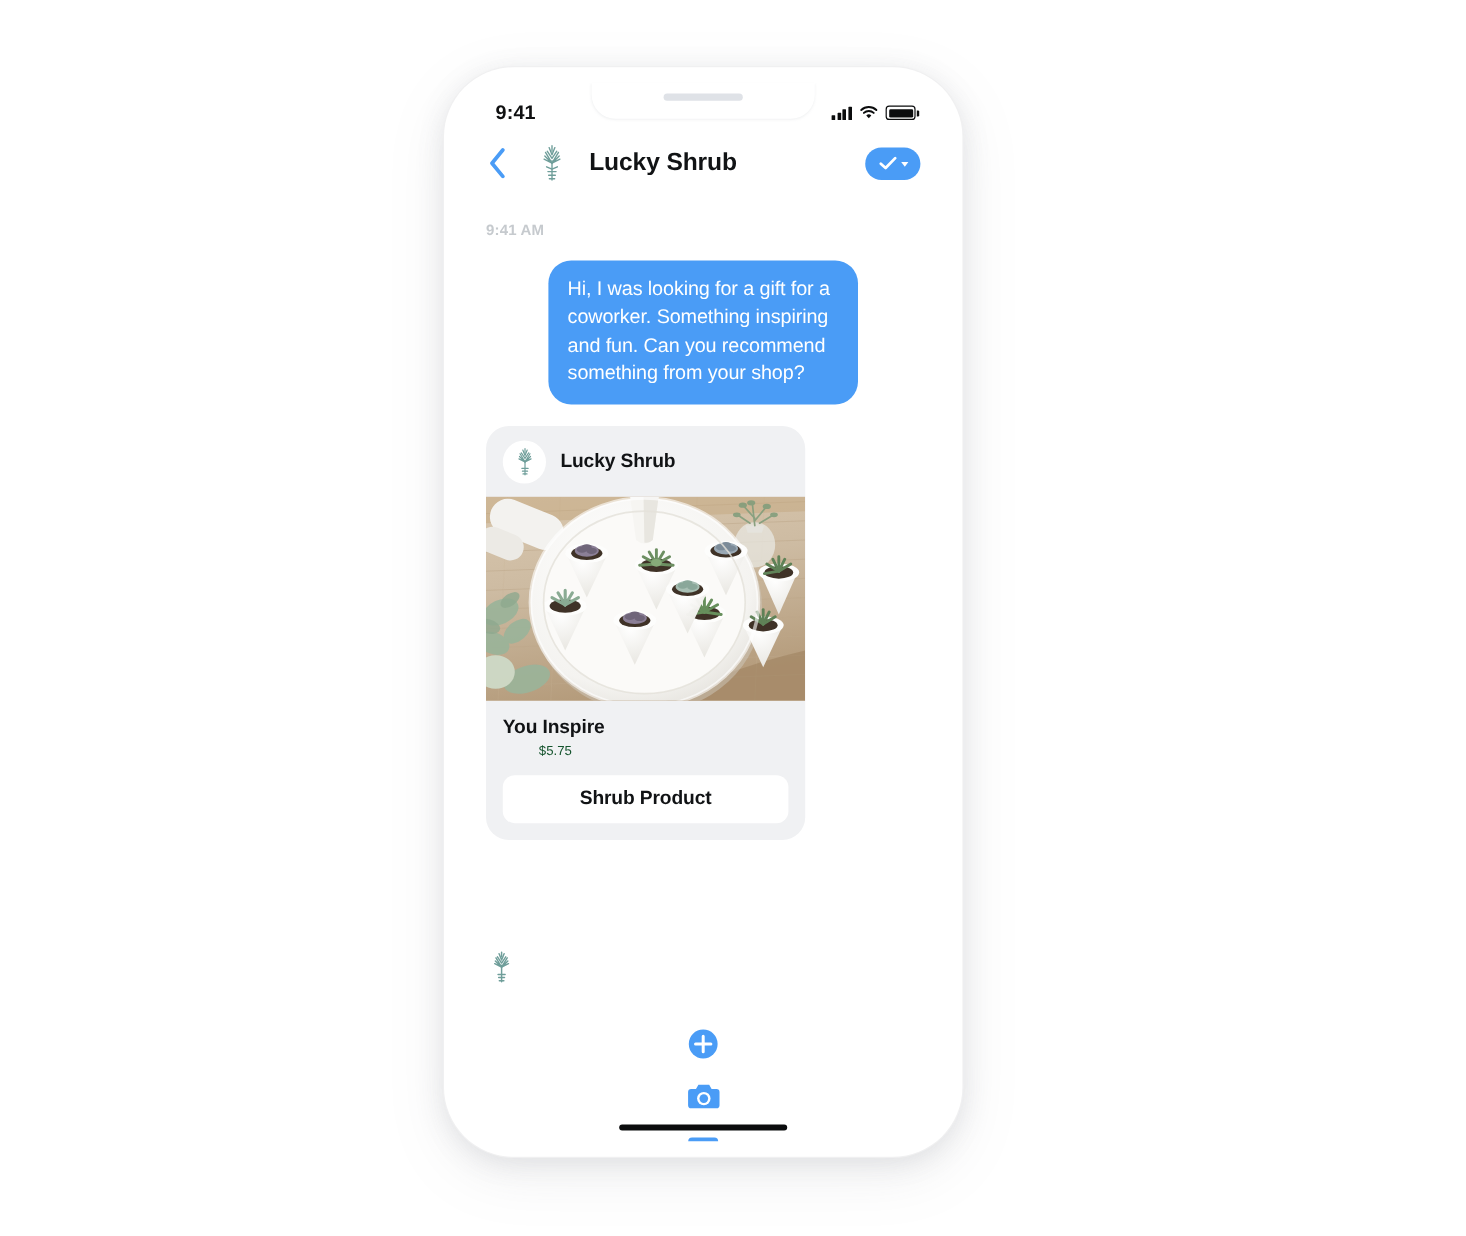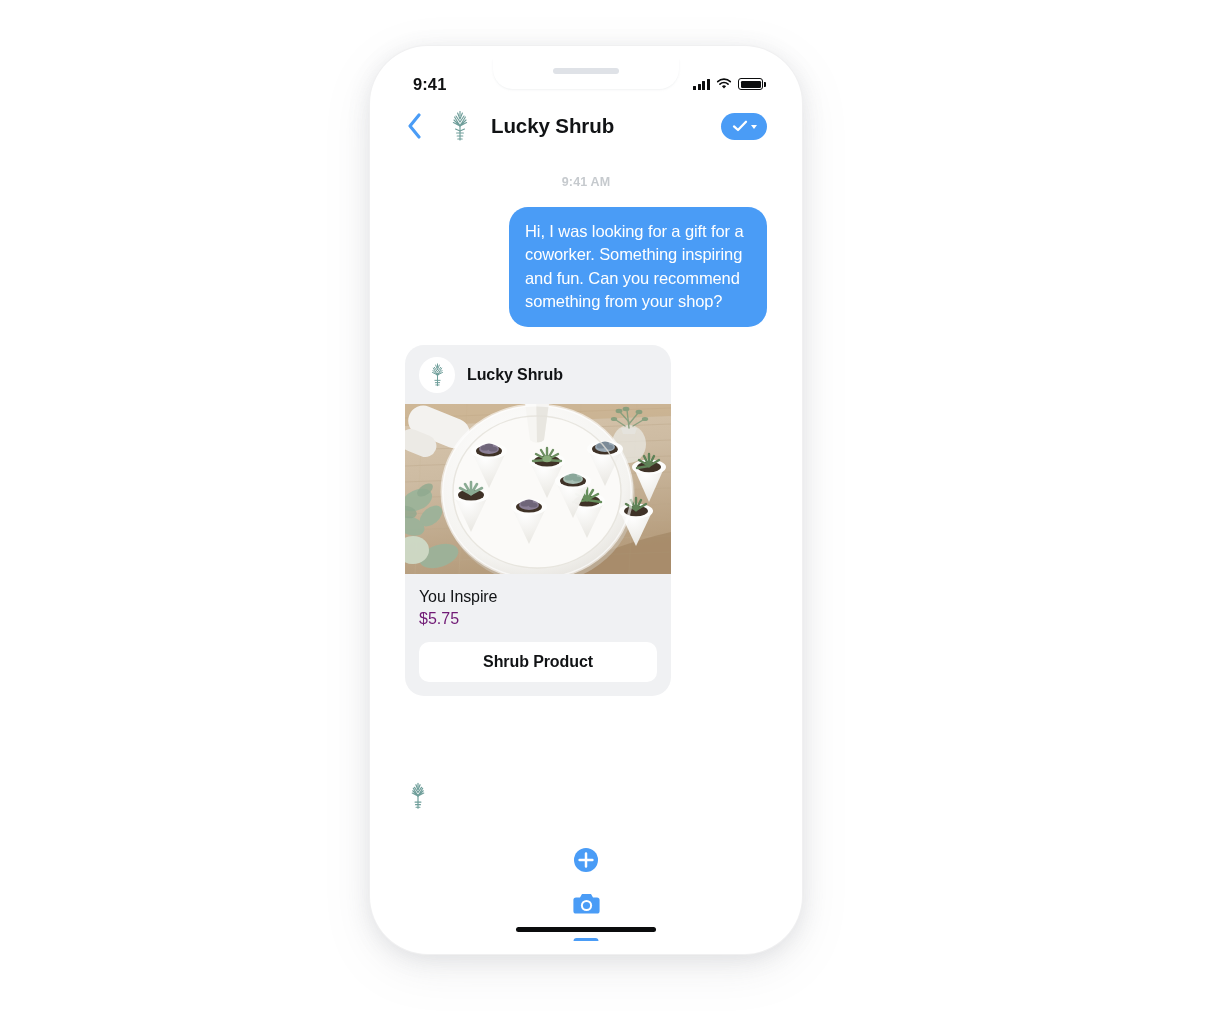--- a/index.html
+++ b/index.html
@@ -11,21 +11,21 @@
     background: #ffffff;
     font-family: "Liberation Sans", sans-serif;
     overflow: hidden;
     position: relative;
   }
 
   
   .phone-frame {
     position: absolute;
     left: 370px;
-    top: 46px;
+    top: 56px;
     width: 432px;
     height: 908px;
     background: #ffffff;
     border-radius: 58px;
     box-shadow: 0 0 0 1px #f0f0f1,
                 0 4px 22px rgba(120,125,135,0.16),
                 0 14px 48px rgba(120,125,135,0.13);
   }
 
   .phone-screen {
@@ -146,30 +146,29 @@
   }
 
   
   .messages {
     padding: 18px 22px 6px 22px;
     height: 660px;
     overflow: hidden;
     position: relative;
   }
   .msg-timestamp {
-    text-align: center;
     font-size: 12.5px;
     font-weight: bold;
     color: #c6cace;
     letter-spacing: 0.15px;
     margin-bottom: 18px;
   }
 
   .row { display: flex; margin-bottom: 8px; }
-  .row.out { justify-content: flex-end; }
+  .row.out { justify-content: center; }
   .row.in { justify-content: flex-start; }
 
   .bubble {
     max-width: 258px;
     padding: 13px 16px 14px 16px;
     border-radius: 19px;
     font-size: 16.5px;
     line-height: 1.41;
     letter-spacing: -0.1px;
   }
@@ -204,25 +203,25 @@
     font-size: 16px; font-weight: bold; color: #111315; letter-spacing: -0.1px;
   }
 
   .card-photo {
     width: 100%; height: 170px;
     position: relative; overflow: hidden;
     background: #cbb79e;
   }
   .card-body { padding: 14px 14px 14px 14px; }
   .product-name {
-    font-size: 16px; font-weight: normal; color: #111315;
+    font-size: 16px; font-weight: bold; color: #111315;
     letter-spacing: -0.1px; margin-bottom: 4px;
   }
   .product-price {
-    font-size: 16px; color: #701a75; letter-spacing: 0px;
+    font-size: 11px; color: #14532d; letter-spacing: 0px; margin-left: 30px;
   }
   .view-product-btn {
     margin-top: 14px;
     width: 100%;
     height: 40px;
     background: #ffffff;
     border: none;
     border-radius: 10px;
     font-family: "Liberation Sans", sans-serif;
     font-size: 16px;

